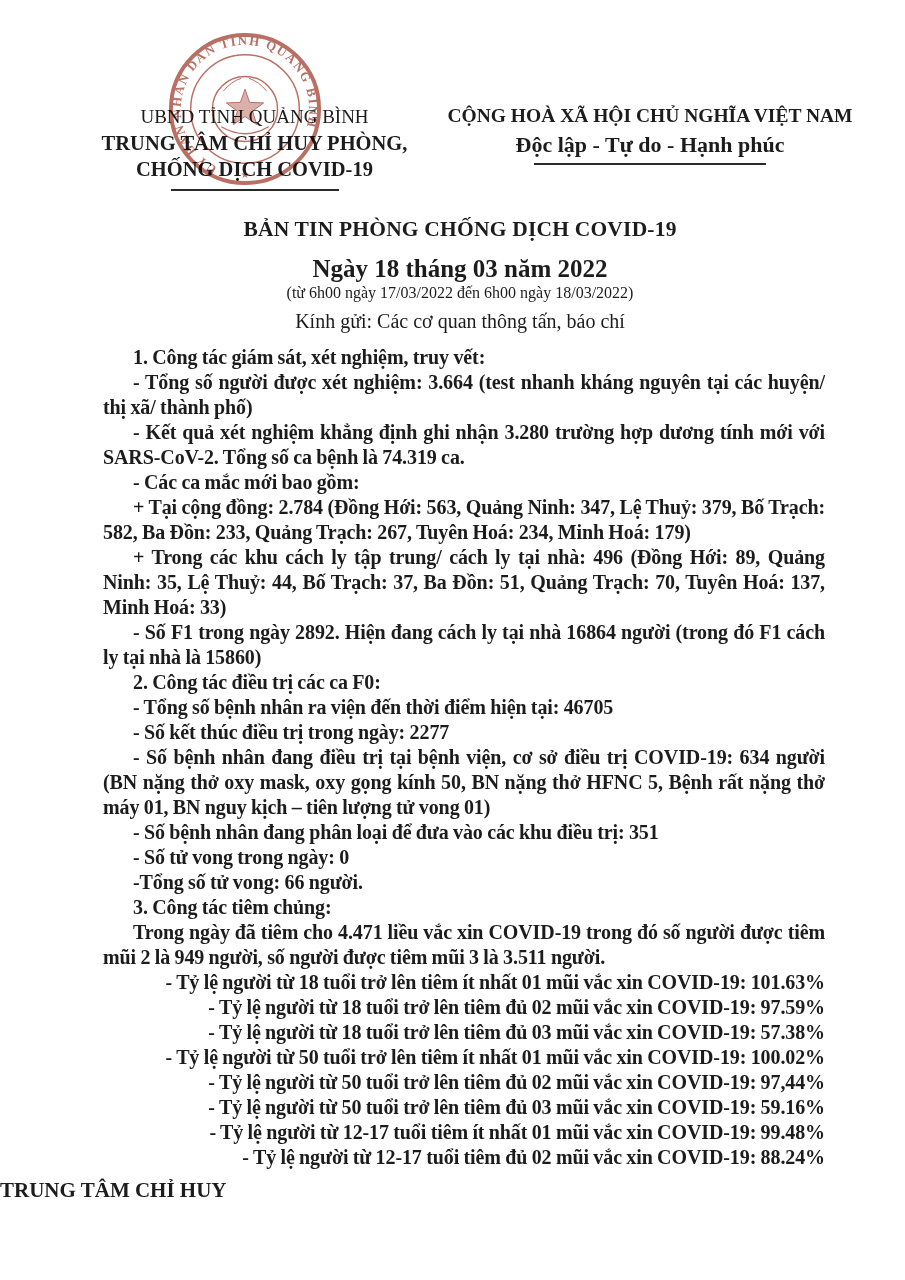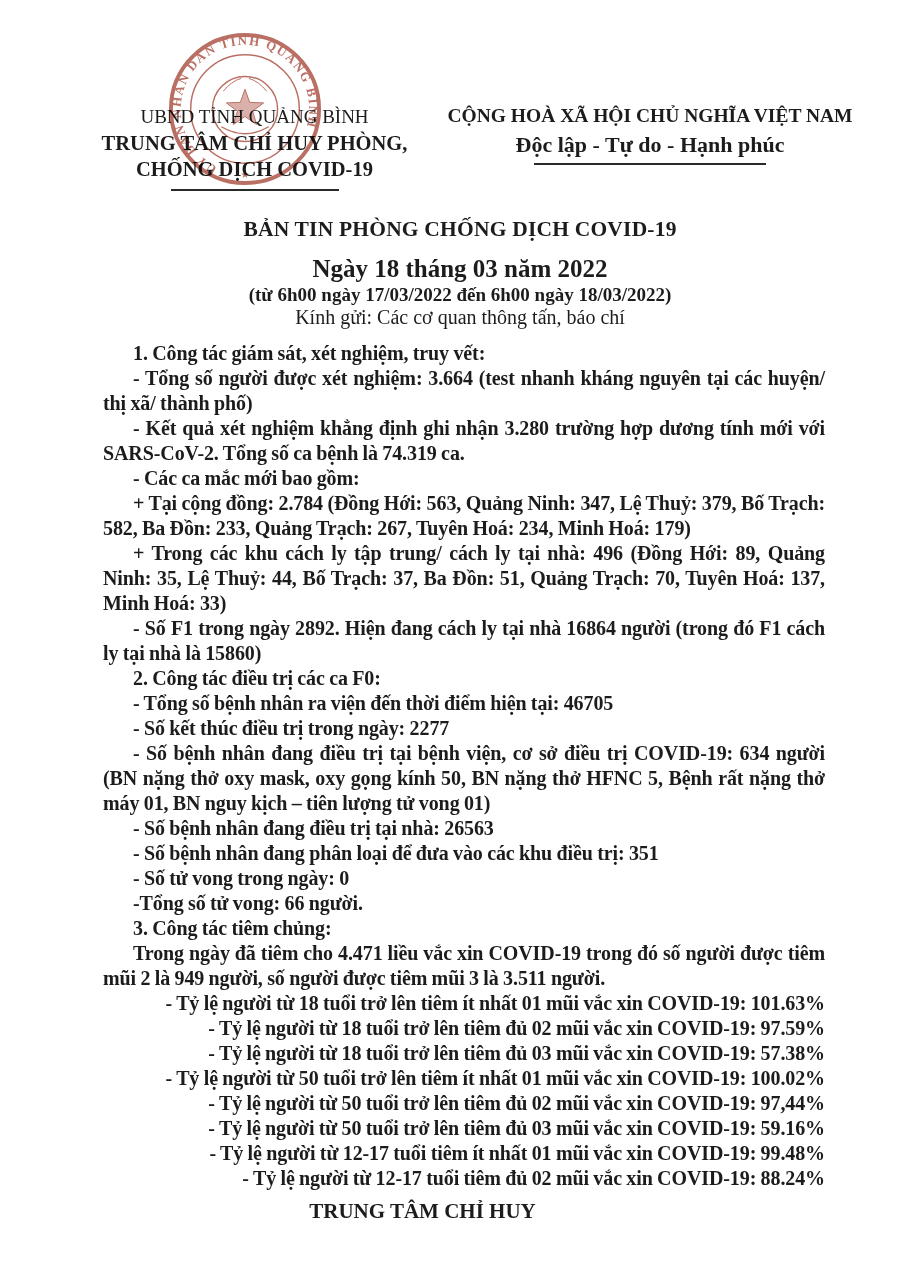--- a/index.html
+++ b/index.html
@@ -33,39 +33,39 @@
     position:absolute;left:166px;top:30px;
     width:158px;height:158px;
     opacity:.8;mix-blend-mode:multiply;
     pointer-events:none;
   }
 
   
   .title-block{text-align:center;margin-top:26px;padding-left:15px;}
   .doc-title{font-size:21.5px;font-weight:bold;letter-spacing:.2px;}
   .doc-date{font-size:25px;font-weight:bold;margin-top:13px;}
-  .doc-range{font-size:19px;font-weight:bold;margin-top:1px;}
-  .doc-recipient{font-size:20px;margin-top:0;}
+  .doc-range{font-size:16px;font-weight:normal;margin-top:1px;}
+  .doc-recipient{font-size:20px;margin-top:8px;}
 
   
   .body-text{
     margin:12px 80px 0 103px;
     font-size:20px;
     line-height:25px;
     text-align:justify;
     letter-spacing:-0.1px;
     word-spacing:-0.5px;
   }
   .sec-heading{font-weight:bold;text-indent:30px;text-align:left;}
   .para{text-indent:30px;font-weight:bold;}
   .para.oneline{white-space:nowrap;text-align:right;}
 
   
   .footer{
-    text-align:center;
+    text-align:left;
     margin:8px 60px 0 0;
     font-size:21px;
     font-weight:bold;
   }
 </style>
 </head>
 <body>
 
 <div class="page">
 
@@ -112,21 +112,20 @@
       <div class="para">- Tổng số người được xét nghiệm: 3.664 (test nhanh kháng nguyên tại các huyện/ thị xã/ thành phố)</div>
       <div class="para">- Kết quả xét nghiệm khẳng định ghi nhận 3.280 trường hợp dương tính mới với SARS-CoV-2. Tổng số ca bệnh là 74.319 ca.</div>
       <div class="para">- Các ca mắc mới bao gồm:</div>
       <div class="para">+ Tại cộng đồng: 2.784 (Đồng Hới: 563, Quảng Ninh: 347, Lệ Thuỷ: 379, Bố Trạch: 582, Ba Đồn: 233, Quảng Trạch: 267, Tuyên Hoá: 234, Minh Hoá: 179)</div>
       <div class="para">+ Trong các khu cách ly tập trung/ cách ly tại nhà: 496 (Đồng Hới: 89, Quảng Ninh: 35, Lệ Thuỷ: 44, Bố Trạch: 37, Ba Đồn: 51, Quảng Trạch: 70, Tuyên Hoá: 137, Minh Hoá: 33)</div>
       <div class="para">- Số F1 trong ngày 2892. Hiện đang cách ly tại nhà 16864 người (trong đó F1 cách ly tại nhà là 15860)</div>
       <div class="sec-heading">2. Công tác điều trị các ca F0:</div>
       <div class="para">- Tổng số bệnh nhân ra viện đến thời điểm hiện tại: 46705</div>
       <div class="para">- Số kết thúc điều trị trong ngày: 2277</div>
       <div class="para">- Số bệnh nhân đang điều trị tại bệnh viện, cơ sở điều trị COVID-19: 634 người (BN nặng thở oxy mask, oxy gọng kính 50, BN nặng thở HFNC 5, Bệnh rất nặng thở máy 01, BN nguy kịch – tiên lượng tử vong 01)</div>
-      <div class="para">- Số bệnh nhân đang điều trị tại nhà: 26563</div>
       <div class="para">- Số bệnh nhân đang phân loại để đưa vào các khu điều trị: 351</div>
       <div class="para">- Số tử vong trong ngày: 0</div>
       <div class="para">-Tổng số tử vong: 66 người.</div>
       <div class="sec-heading">3. Công tác tiêm chủng:</div>
       <div class="para">Trong ngày đã tiêm cho 4.471 liều vắc xin COVID-19 trong đó số người được tiêm mũi 2 là 949 người, số người được tiêm mũi 3 là 3.511 người.</div>
       <div class="para oneline">- Tỷ lệ người từ 18 tuổi trở lên tiêm ít nhất 01 mũi vắc xin COVID-19: 101.63%</div>
       <div class="para oneline">- Tỷ lệ người từ 18 tuổi trở lên tiêm đủ 02 mũi vắc xin COVID-19: 97.59%</div>
       <div class="para oneline">- Tỷ lệ người từ 18 tuổi trở lên tiêm đủ 03 mũi vắc xin COVID-19: 57.38%</div>
       <div class="para oneline">- Tỷ lệ người từ 50 tuổi trở lên tiêm ít nhất 01 mũi vắc xin COVID-19: 100.02%</div>
       <div class="para oneline">- Tỷ lệ người từ 50 tuổi trở lên tiêm đủ 02 mũi vắc xin COVID-19: 97,44%</div>

